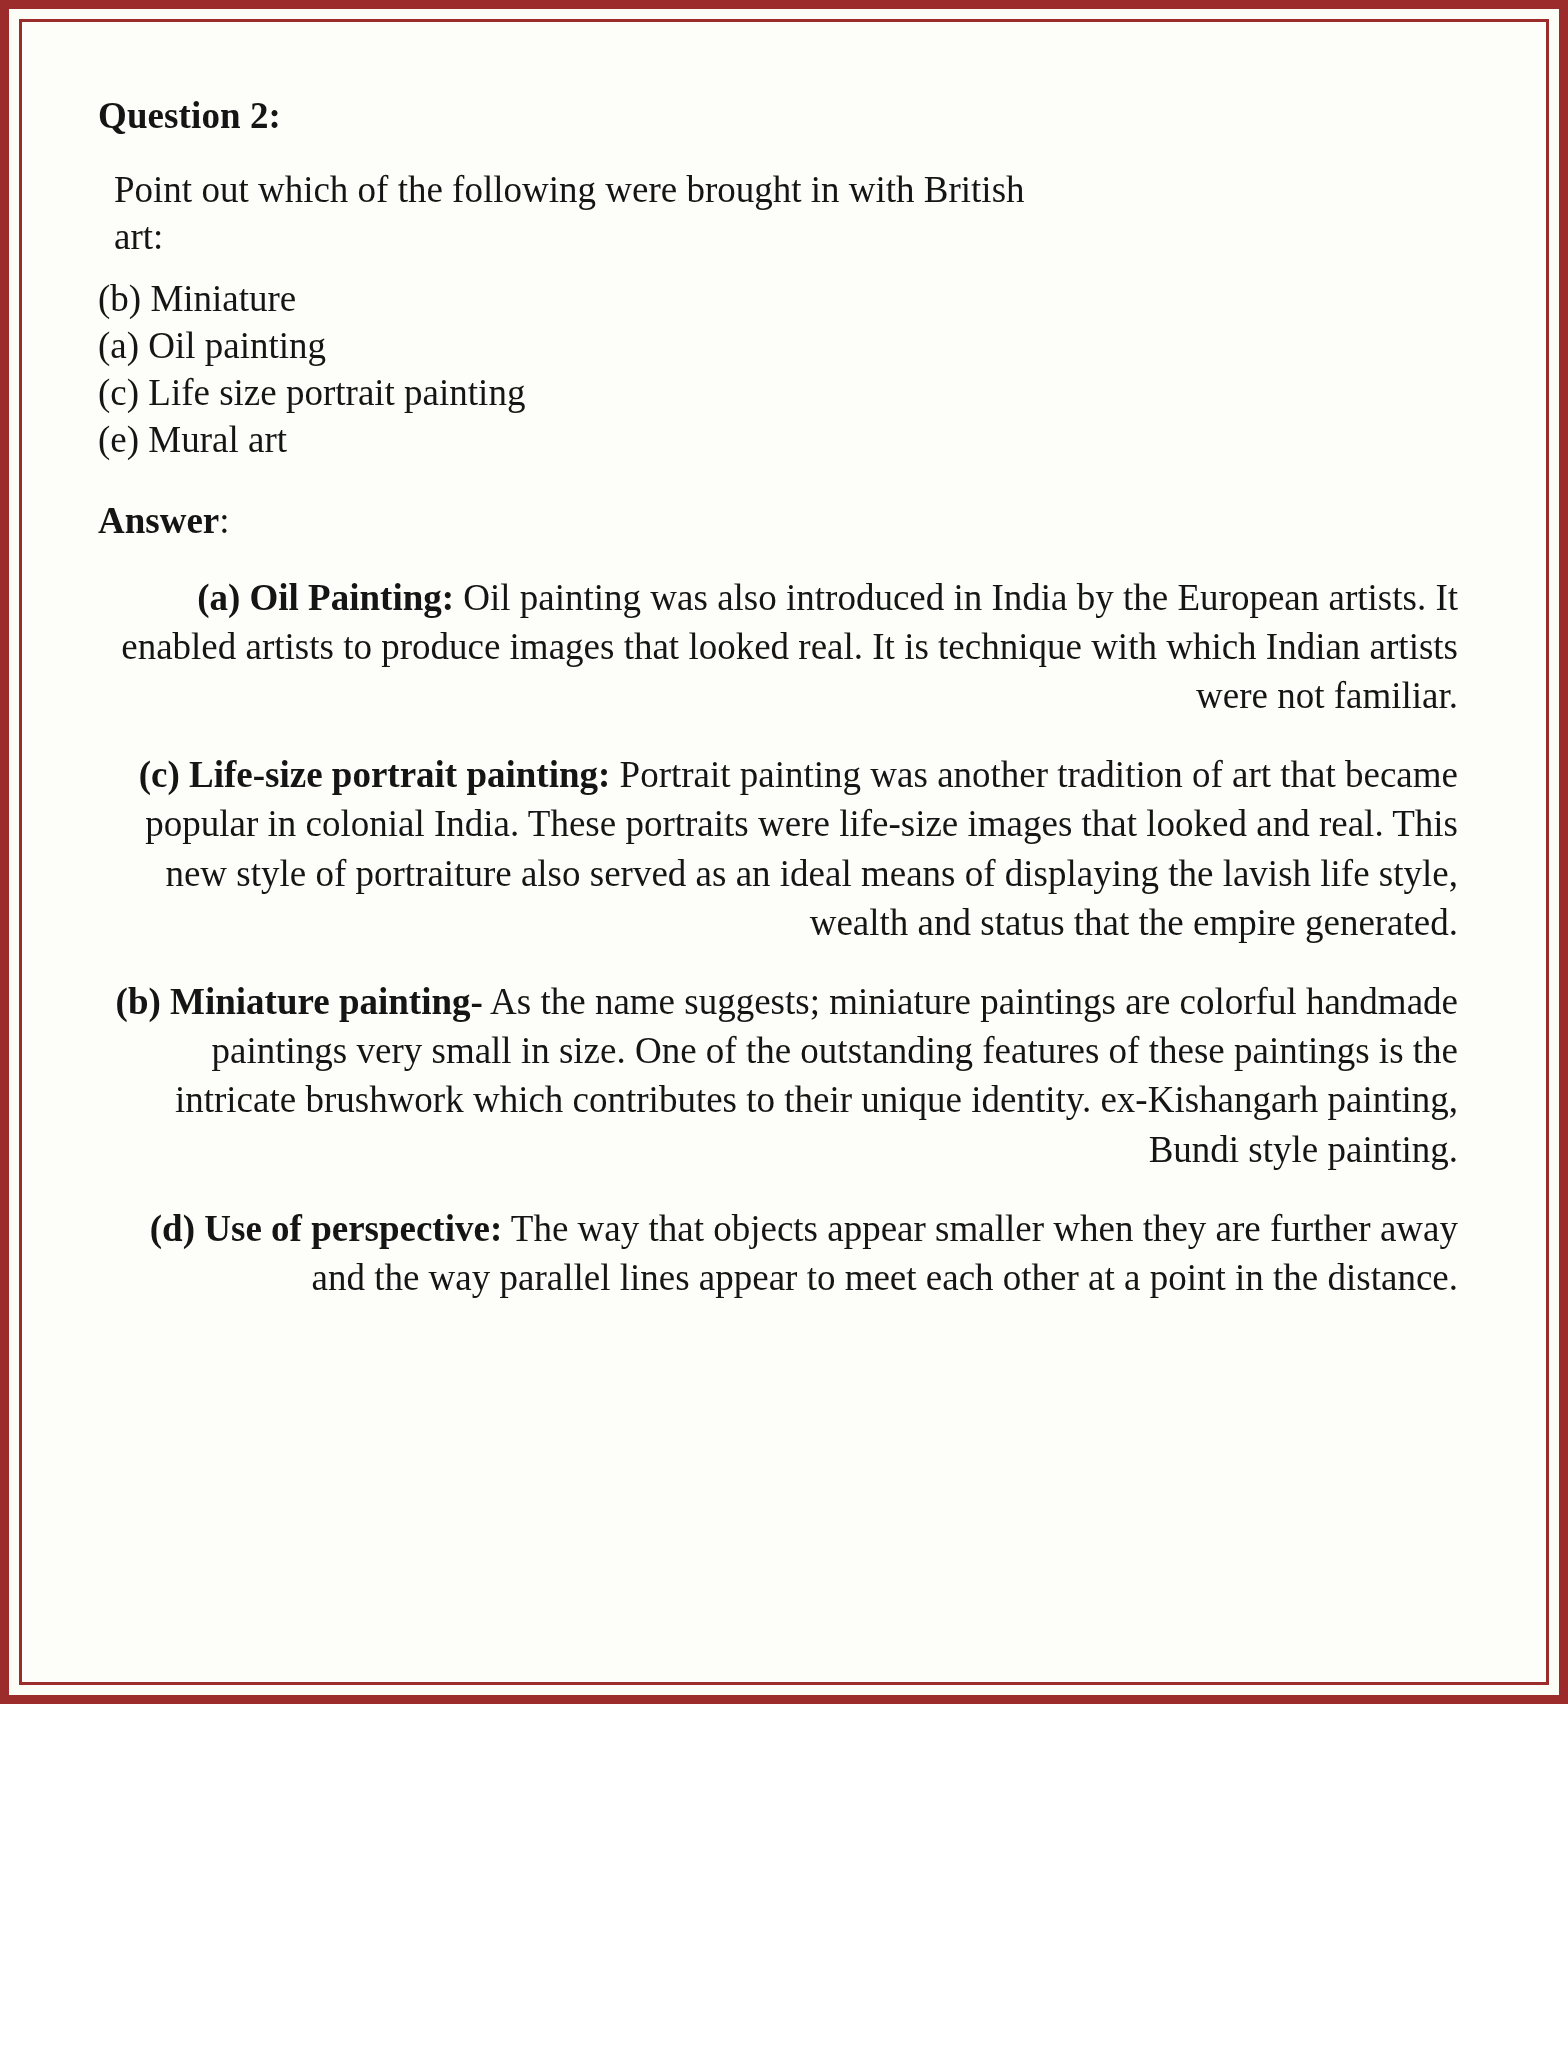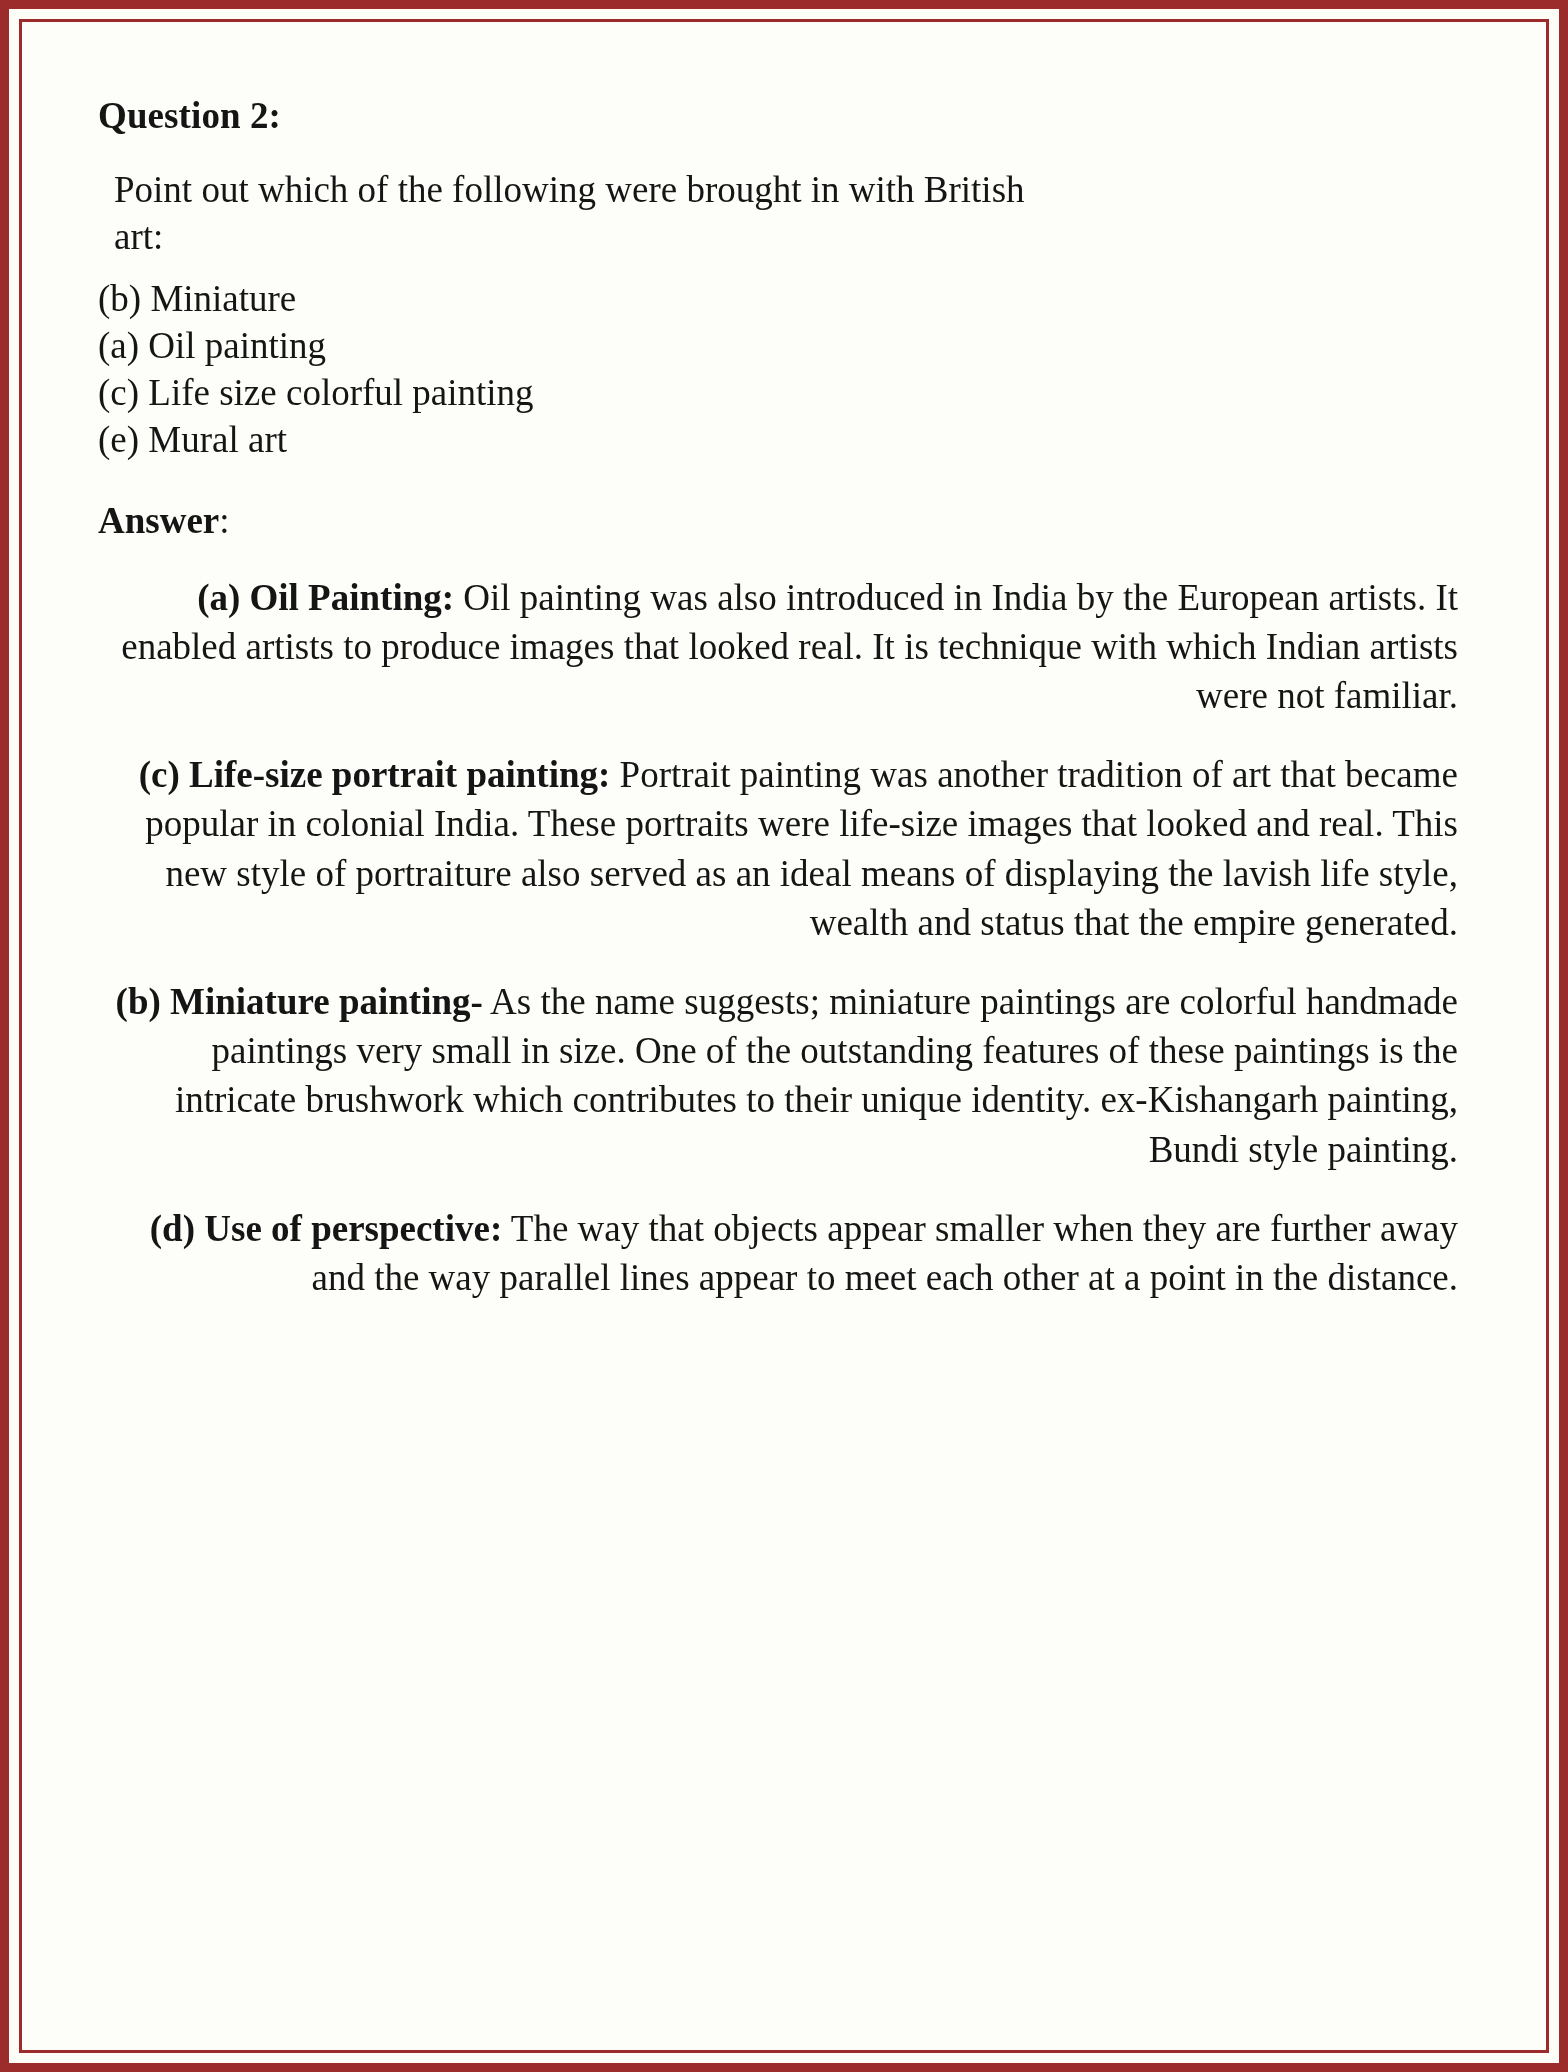--- a/index.html
+++ b/index.html
@@ -11,21 +11,21 @@
   body {
     width: 1568px;
     height: 2072px;
     font-family: "Liberation Serif", "DejaVu Serif", serif;
   }
 
   
   .page-frame {
     box-sizing: border-box;
     width: 1568px;
-    height: 2072px;
+    height: 1704px;
     background: #9c2b2b;          
     padding: 9px;
   }
 
   .page-gap {
     box-sizing: border-box;
     width: 100%;
     height: 100%;
     background: #fdfdf8;          
     padding: 10px;
@@ -116,21 +116,21 @@
           <h1 class="q-heading">Question 2:</h1>
 
           <p class="q-body">
             <span>Point out which of the following were brought in with British</span><br>
             <span>art:</span>
           </p>
 
           <div class="opt-list">
             <div class="opt">(b) Miniature</div>
             <div class="opt">(a) Oil painting</div>
-            <div class="opt">(c) Life size colorful painting</div>
+            <div class="opt">(c) Life size portrait painting</div>
             <div class="opt">(e) Mural art</div>
           </div>
 
           <p class="answer-heading"><span class="lead">Answer</span><span>:</span></p>
 
           <p class="ans-para"><span class="lead">(a) Oil Painting:</span><span> Oil painting was also introduced in India by the European artists. It enabled artists to produce images that looked real. It is technique with which Indian artists were not familiar.</span></p>
 
           <p class="ans-para"><span class="lead">(c) Life-size portrait painting:</span><span> Portrait painting was another tradition of art that became popular in colonial India. These portraits were life-size images that looked and real. This new style of portraiture also served as an ideal means of displaying the lavish life style, wealth and status that the empire generated.</span></p>
 
           <p class="ans-para"><span class="lead">(b) Miniature painting-</span><span> As the name suggests; miniature paintings are colorful handmade paintings very small in size. One of the outstanding features of these paintings is the intricate brushwork which contributes to their unique identity. ex-Kishangarh painting, Bundi style painting.</span></p>

